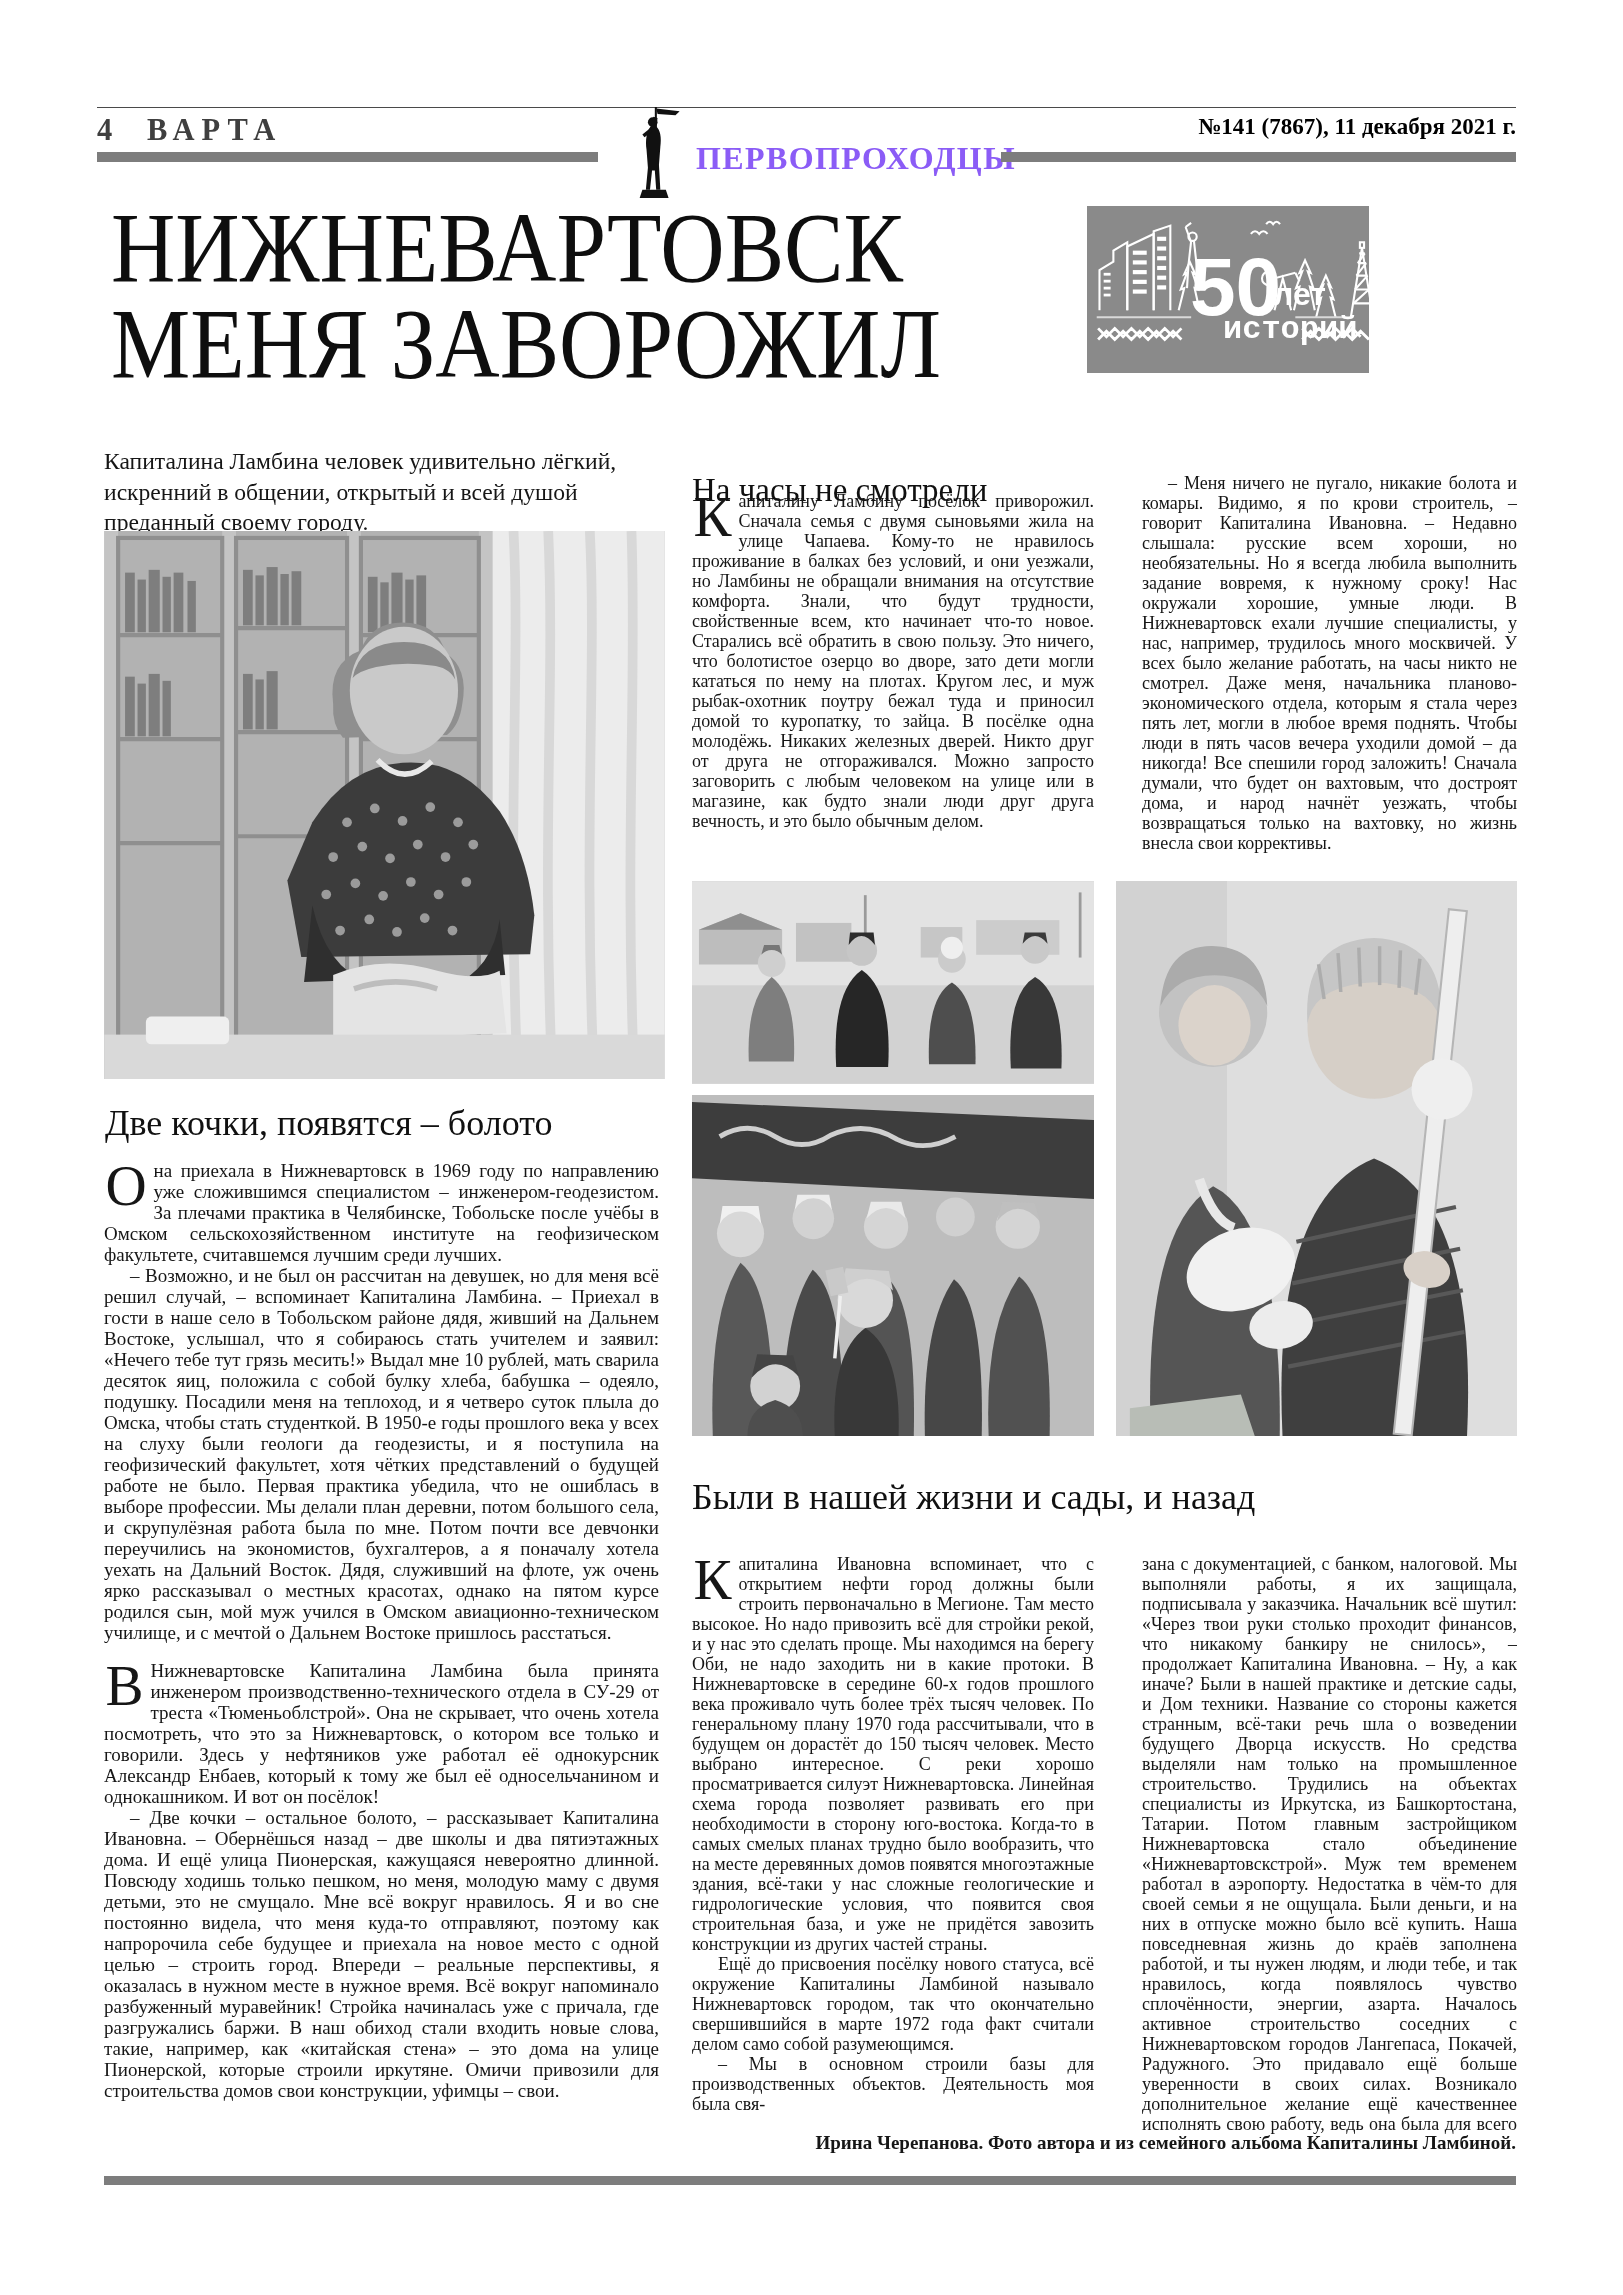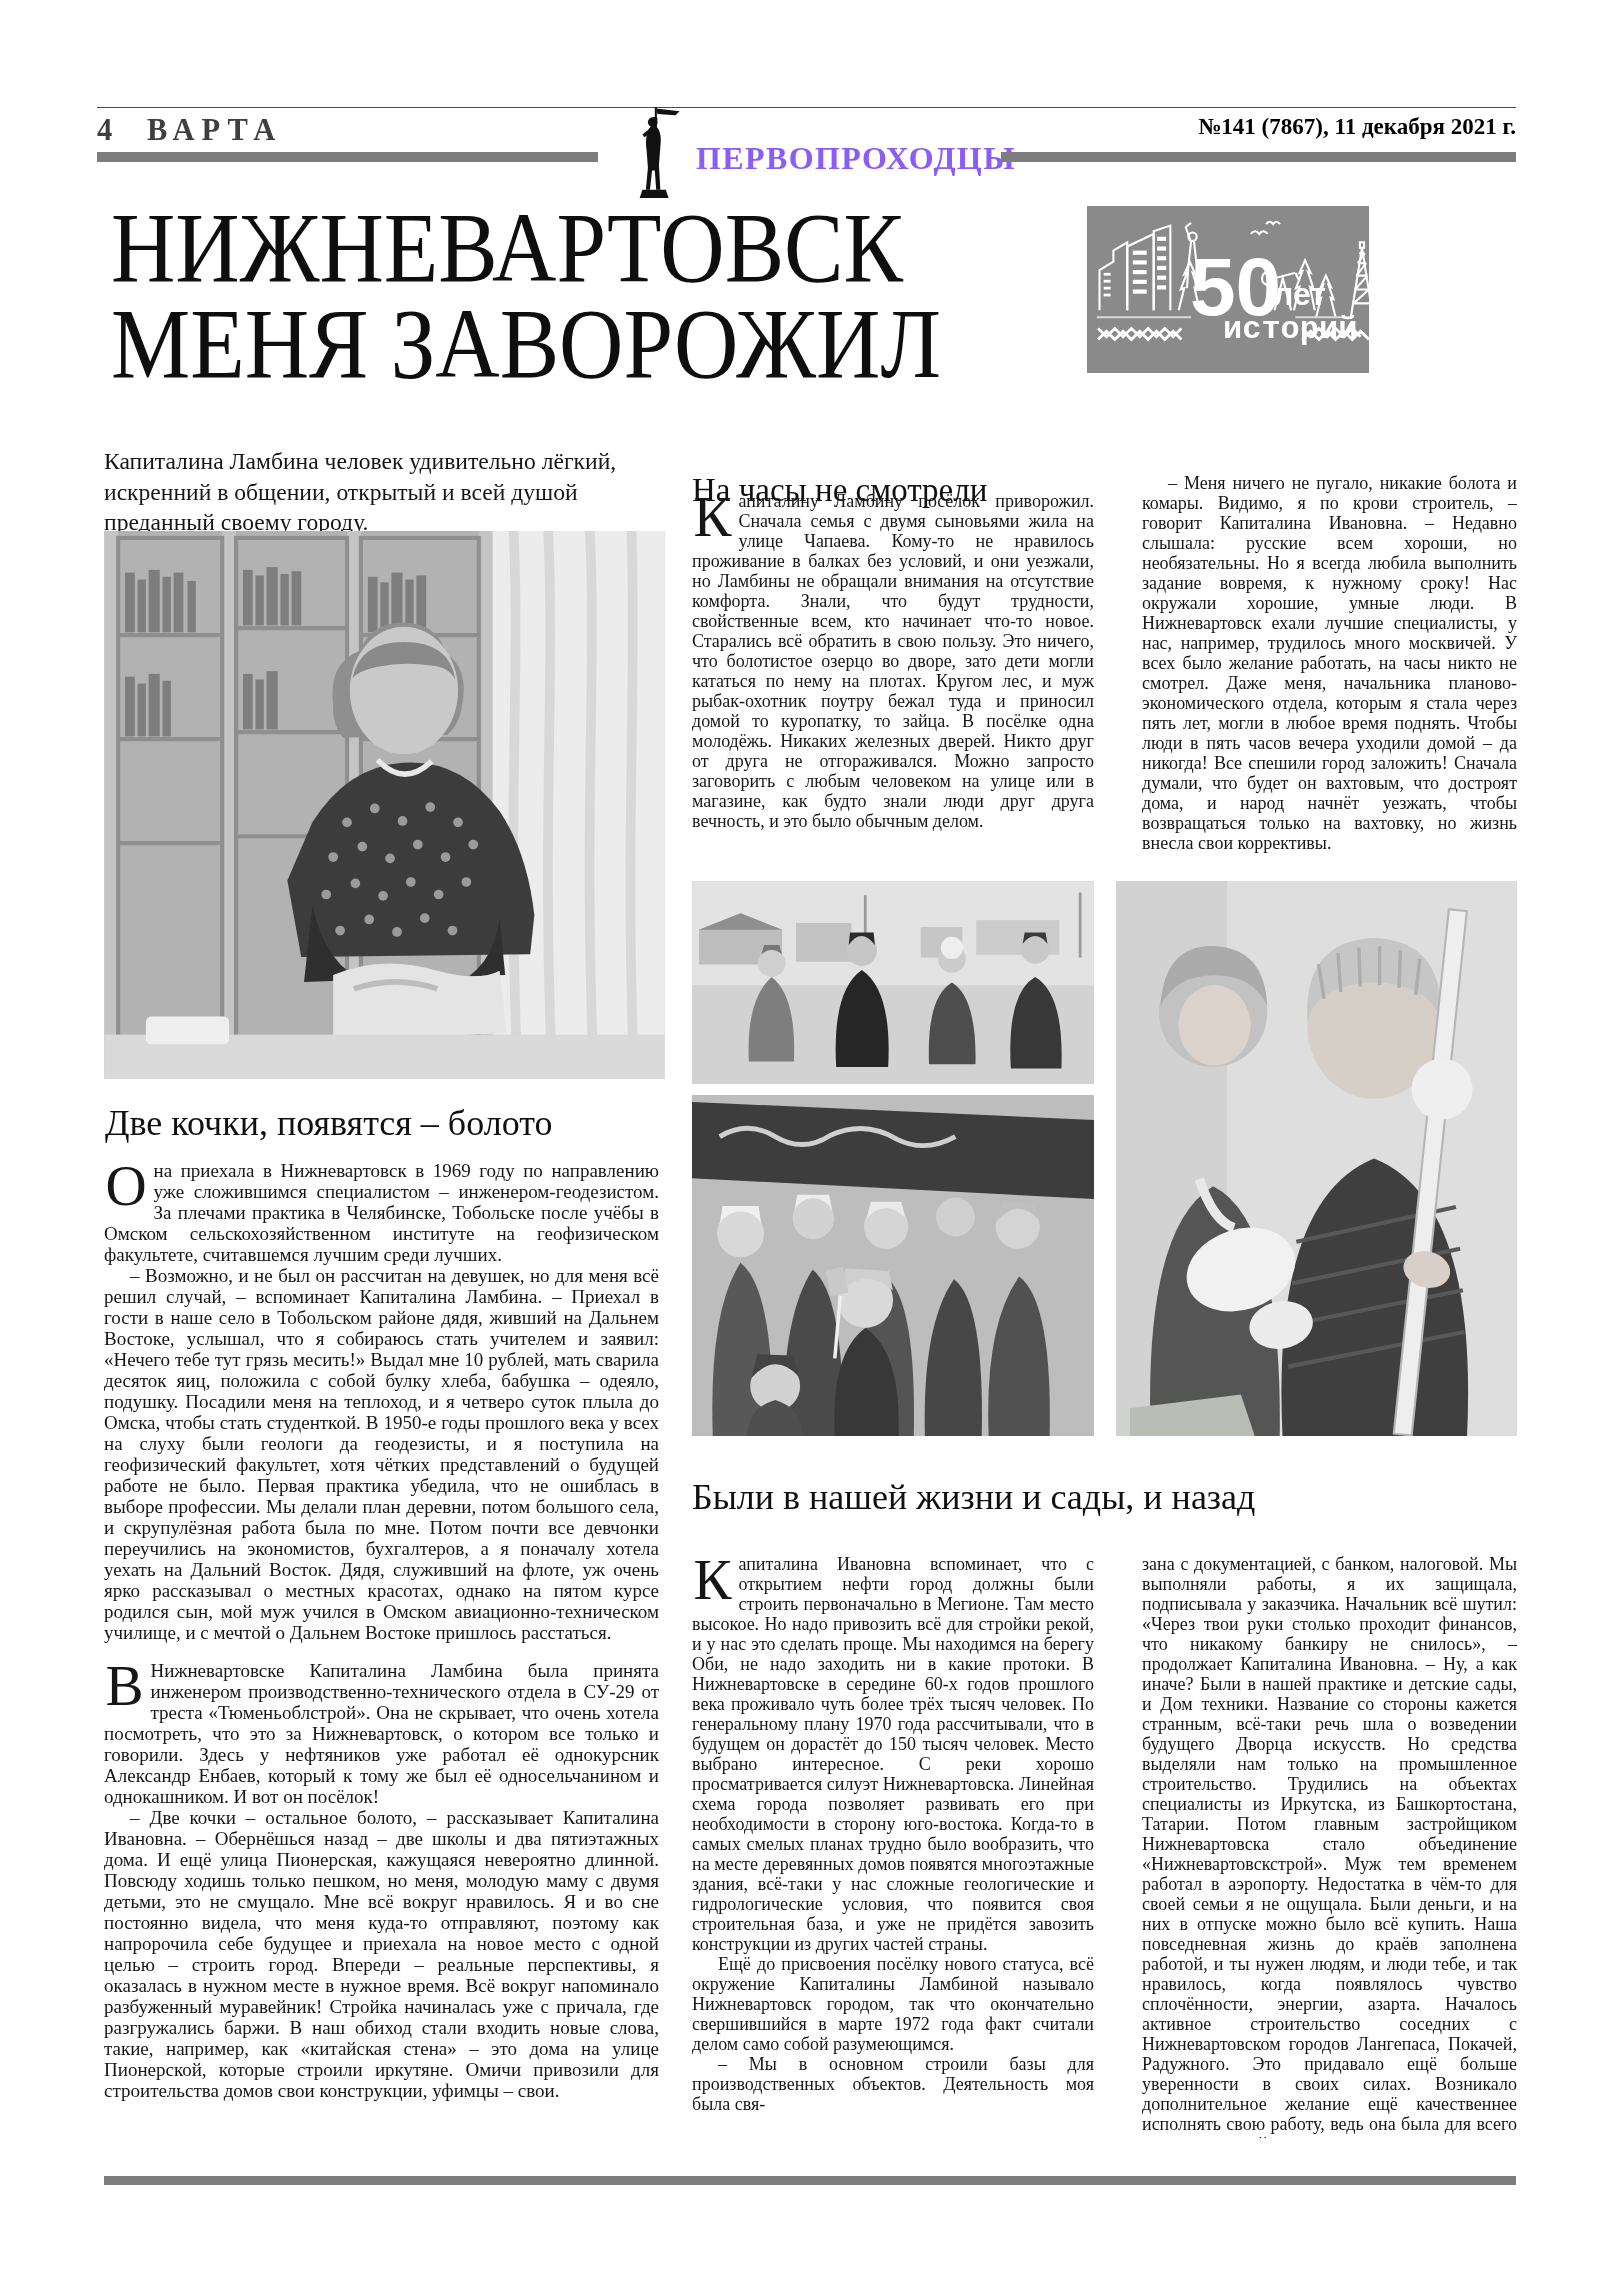--- a/index.html
+++ b/index.html
@@ -371,16 +371,17 @@
   <div class="abs sechead" style="left:692px;top:1479px;width:826px;">Были в нашей жизни и сады, и назад</div>
   <div class="abs bodytxt2" style="left:692px;top:1554px;width:402px;height:568px;">
     <p><span class="dropcap">К</span><span>апиталина Ивановна вспоминает, что с открытием нефти город должны были строить первоначально в Мегионе. Там место высокое. Но надо привозить всё для стройки рекой, и у нас это сделать проще. Мы находимся на берегу Оби, не надо заходить ни в какие протоки. В Нижневартовске в середине 60-х годов прошлого века проживало чуть более трёх тысяч человек. По генеральному плану 1970 года рассчитывали, что в будущем он дорастёт до 150 тысяч человек. Место выбрано интересное. С реки хорошо просматривается силуэт Нижневартовска. Линейная схема города позволяет развивать его при необходимости в сторону юго-востока. Когда-то в самых смелых планах трудно было вообразить, что на месте деревянных домов появятся многоэтажные здания, всё-таки у нас сложные геологические и гидрологические условия, что появится своя строительная база, и уже не придётся завозить конструкции из других частей страны.</span></p>
     <p class="indent">Ещё до присвоения посёлку нового статуса, всё окружение Капиталины Ламбиной называло Нижневартовск городом, так что окончательно свершившийся в марте 1972 года факт считали делом само собой разумеющимся.</p>
     <p class="indent">– Мы в основном строили базы для производственных объектов. Деятельность моя была свя-</p>
   </div>
   <div class="abs bodytxt2" style="left:1142px;top:1554px;width:375px;height:584px;">
     <p>зана с документацией, с банком, налоговой. Мы выполняли работы, я их защищала, подписывала у заказчика. Начальник всё шутил: «Через твои руки столько проходит финансов, что никакому банкиру не снилось», – продолжает Капиталина Ивановна. – Ну, а как иначе? Были в нашей практике и детские сады, и Дом техники. Название со стороны кажется странным, всё-таки речь шла о возведении будущего Дворца искусств. Но средства выделяли нам только на промышленное строительство. Трудились на объектах специалисты из Иркутска, из Башкортостана, Татарии. Потом главным застройщиком Нижневартовска стало объединение «Нижневартовскстрой». Муж тем временем работал в аэропорту. Недостатка в чём-то для своей семьи я не ощущала. Были деньги, и на них в отпуске можно было всё купить. Наша повседневная жизнь до краёв заполнена работой, и ты нужен людям, и люди тебе, и так нравилось, когда появлялось чувство сплочённости, энергии, азарта. Началось активное строительство соседних с Нижневартовском городов Лангепаса, Покачей, Радужного. Это придавало ещё больше уверенности в своих силах. Возникало дополнительное желание ещё качественнее исполнять свою работу, ведь она была для всего города, который развернулся сегодня мощно по всем направлениям.</p>
   </div>
 
+  <div class="abs credit" style="left:694px;top:2132px;width:822px;">Ирина Черепанова. Фото автора и из семейного альбома Капиталины Ламбиной.</div>
   <div class="abs graybar" style="left:104px;top:2176px;width:1412px;height:9px;"></div>
 
 </div>
 
 
 </body></html>

